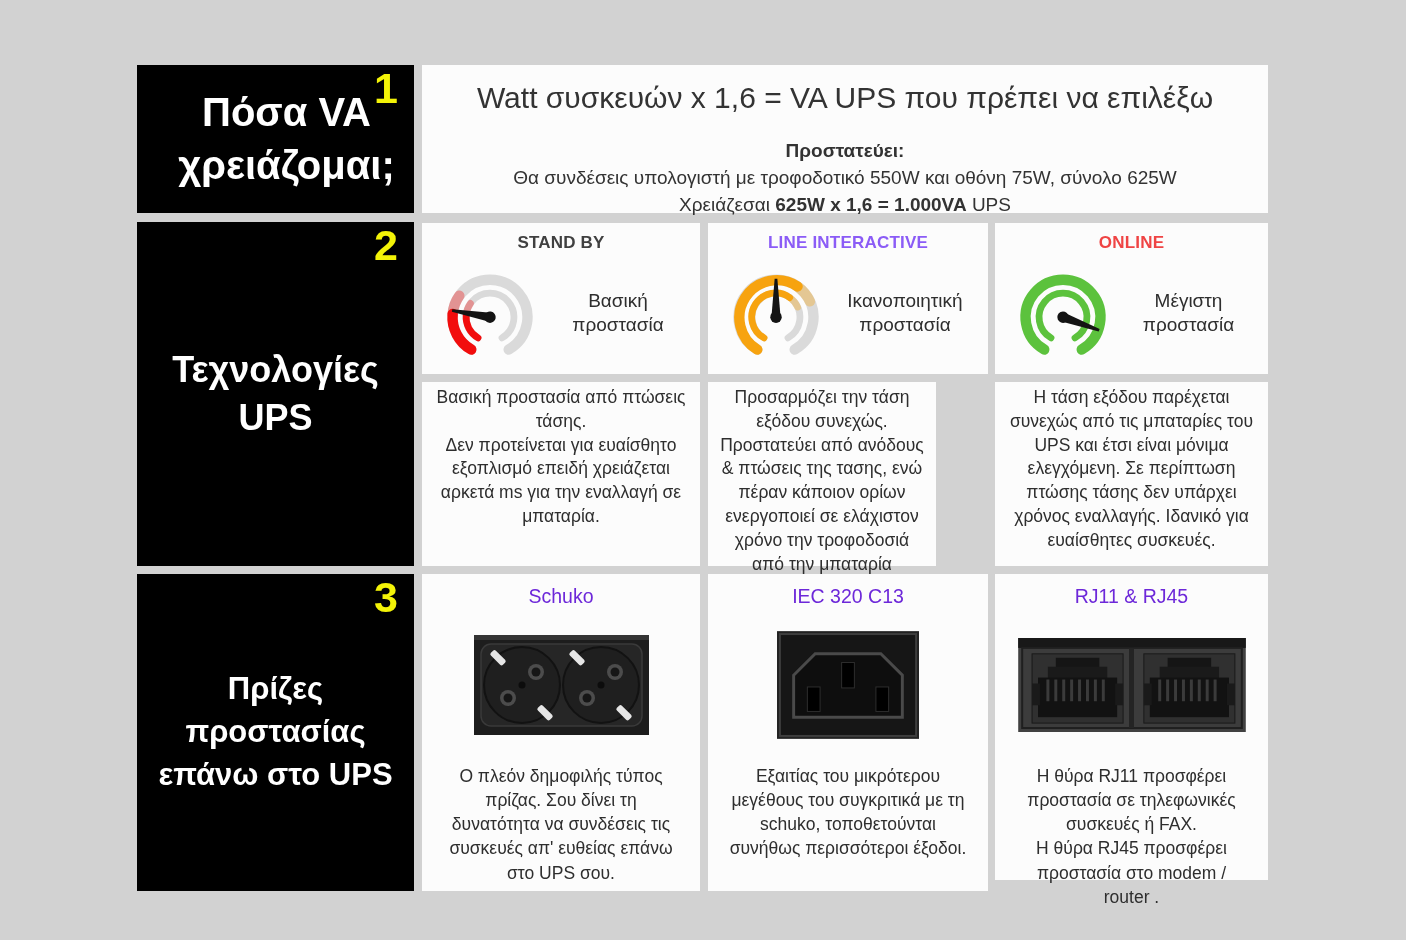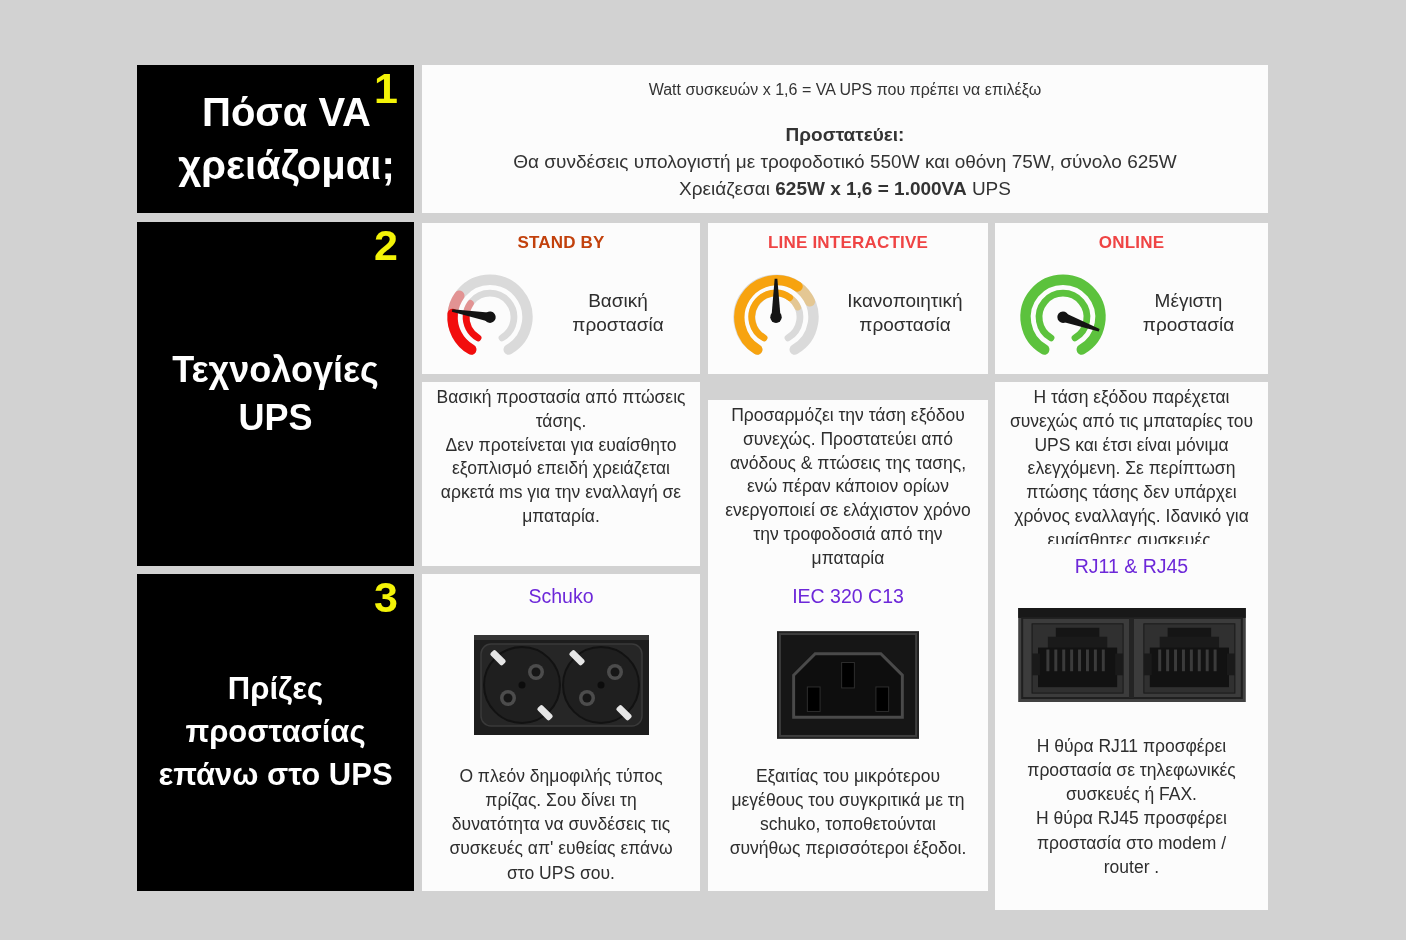--- a/index.html
+++ b/index.html
@@ -20,21 +20,21 @@
   .panel .ptitle {
     width:100%; height:100%;
     display:flex; align-items:center; justify-content:center;
     text-align:center; font-weight:bold; white-space:pre-line;
   }
   #panel1 .ptitle { font-size:40px; line-height:1.32;margin-left:11px; }
   #panel2 .ptitle { font-size:36px; line-height:1.32; }
   #panel3 .ptitle { font-size:31px; line-height:1.38; }
 
   #card-formula { text-align:center; padding-top:16px; color:#333; }
-  .formula { font-size:16px; }
+  .formula { font-size:30px; }
   .example { margin-top:23px; font-size:19px; line-height:1.42; }
   .bold { font-weight:bold; }
 
   .tech-head { text-align:center; font-weight:bold; font-size:17px; padding-top:10px; letter-spacing:0.2px; }
   .tech-body { display:flex; align-items:center; height:116px; padding:2px 6px 0 16px; }
   .gauge { width:104px; height:104px; flex:0 0 auto; }
   .track { fill:none; stroke:#dadada; stroke-width:10; stroke-linecap:round; }
   .track.thin { stroke-width:6.5; }
   .arc { fill:none; stroke-width:10; stroke-linecap:round; }
   .arc.thin { stroke-width:6.5; }
@@ -77,41 +77,41 @@
     </div>
   </div>
 
   <div class="box panel" id="panel2" style="left:0;top:157px;width:277px;height:344px;">
     <div class="num">2</div>
     <div class="ptitle">Τεχνολογίες
 UPS</div>
   </div>
 
   <div class="box card" style="left:285px;top:158px;width:278px;height:151px;">
-    <div class="tech-head" style="color: #c2410c;">STAND BY</div>
+    <div class="tech-head" style="color: #404040;">STAND BY</div>
     <div class="tech-body">
       <svg class="gauge" viewBox="0 0 100 100">
         <path class="track" d="M32,85.2 A36,36 0 1 1 68,85.2"></path>
         <path class="track thin" d="M38.5,73.9 A23,23 0 1 1 61.5,73.9"></path>
         <path class="arc" d="M32,85.2 A36,36 0 0 1 14.1,50.9" stroke="#f20d0d"></path>
         <path class="arc fade" d="M14.1,50.9 A36,36 0 0 1 20.5,33.4" stroke="#f20d0d"></path>
         <path class="arc thin" d="M38.5,73.9 A23,23 0 0 1 27.1,52.0" stroke="#f20d0d"></path>
         <path class="arc thin fade" d="M27.1,52.0 A23,23 0 0 1 31.2,40.8" stroke="#f20d0d"></path>
         <g transform="rotate(190 50 54)">
           <polygon points="50,49.6 87,52.7 87,55.3 50,58.4" fill="#141414"></polygon>
           <circle cx="50" cy="54" r="5.5" fill="#141414"></circle>
         </g>
       </svg>
       <div class="tech-label">Βασική
 προστασία</div>
     </div>
   </div>
 
   <div class="box card" style="left:571px;top:158px;width:280px;height:151px;">
-    <div class="tech-head" style="color: #ef4444;">LINE INTERACTIVE</div>
+    <div class="tech-head" style="color: #8b5cf6;">LINE INTERACTIVE</div>
     <div class="tech-body">
       <svg class="gauge" viewBox="0 0 100 100">
         <path class="track" d="M32,85.2 A36,36 0 1 1 68,85.2"></path>
         <path class="track thin" d="M38.5,73.9 A23,23 0 1 1 61.5,73.9"></path>
         <path class="arc" d="M32,85.2 A36,36 0 1 1 70.7,24.5" stroke="#f7a30f"></path>
         <path class="arc fade" d="M70.7,24.5 A36,36 0 0 1 82.6,38.8" stroke="#f7a30f"></path>
         <path class="arc thin" d="M38.5,73.9 A23,23 0 1 1 63.2,35.2" stroke="#f7a30f"></path>
         <path class="arc thin fade" d="M63.2,35.2 A23,23 0 0 1 70.8,44.3" stroke="#f7a30f"></path>
         <g transform="rotate(270 50 54)">
           <polygon points="50,49.6 87,52.7 87,55.3 50,58.4" fill="#141414"></polygon>
@@ -136,21 +136,21 @@
       </svg>
       <div class="tech-label">Μέγιστη
 προστασία</div>
     </div>
   </div>
 
   <div class="box card desc-card" style="left:285px;top:317px;width:278px;height:184px;">
     <div class="tech-desc">Βασική προστασία από πτώσεις τάσης.
 Δεν προτείνεται για ευαίσθητο εξοπλισμό επειδή χρειάζεται αρκετά ms για την εναλλαγή σε μπαταρία.</div>
   </div>
-  <div class="box card desc-card" style="left:571px;top:317px;width:280px;height:184px;margin-top:18px;">
+  <div class="box card desc-card" style="left:571px;top:317px;width:228px;height:184px;">
     <div class="tech-desc">Προσαρμόζει την τάση εξόδου συνεχώς. Προστατεύει από ανόδους &amp; πτώσεις της τασης, ενώ πέραν κάποιον ορίων ενεργοποιεί σε ελάχιστον χρόνο την τροφοδοσιά από την μπαταρία</div>
   </div>
   <div class="box card desc-card" style="left:858px;top:317px;width:273px;height:184px;">
     <div class="tech-desc">Η τάση εξόδου παρέχεται συνεχώς από τις μπαταρίες του UPS και έτσι είναι μόνιμα ελεγχόμενη. Σε περίπτωση πτώσης τάσης δεν υπάρχει χρόνος εναλλαγής. Ιδανικό για ευαίσθητες συσκευές.</div>
   </div>
 
   <div class="box panel" id="panel3" style="left:0;top:509px;width:277px;height:317px;">
     <div class="num">3</div>
     <div class="ptitle">Πρίζες
 προστασίας
@@ -197,21 +197,21 @@
         <rect x="3" y="3" width="139" height="104" fill="#161616" stroke="#3e3e3e" stroke-width="2"></rect>
         <polygon points="17,45 39,23 106,23 128,45 128,88 17,88" fill="#0e0e0e" stroke="#4a4a4a" stroke-width="3"></polygon>
         <rect x="66" y="32" width="13" height="26" fill="#000000" stroke="#2e2e2e"></rect>
         <rect x="31" y="57" width="13" height="25" fill="#000000" stroke="#2e2e2e"></rect>
         <rect x="101" y="57" width="13" height="25" fill="#000000" stroke="#2e2e2e"></rect>
       </svg>
     </div>
     <div class="outlet-desc">Εξαιτίας του μικρότερου μεγέθους του συγκριτικά με τη schuko, τοποθετούνται συνήθως περισσότεροι έξοδοι.</div>
   </div>
 
-  <div class="box card" style="left:858px;top:479px;width:273px;height:366px;">
+  <div class="box card" style="left:858px;top:509px;width:273px;height:306px;">
     <div class="outlet-name">RJ11 &amp; RJ45</div>
     <div class="outlet-img">
       <svg width="228" height="94" viewBox="0 0 230 95">
         <rect width="230" height="95" fill="#414141"></rect>
         <rect width="230" height="10" fill="#181818"></rect>
         <rect x="4" y="10" width="222" height="81" fill="#3c3c3c" stroke="#1f1f1f" stroke-width="2"></rect>
         <rect x="112" y="10" width="5" height="81" fill="#242424"></rect>
         <g>
           <rect x="14" y="16" width="92" height="70" fill="#303030" stroke="#191919"></rect>
           <rect x="38" y="20" width="44" height="11" fill="#151515"></rect>

